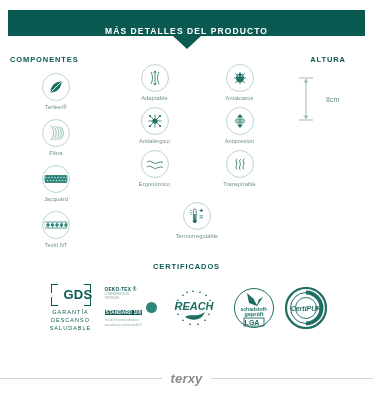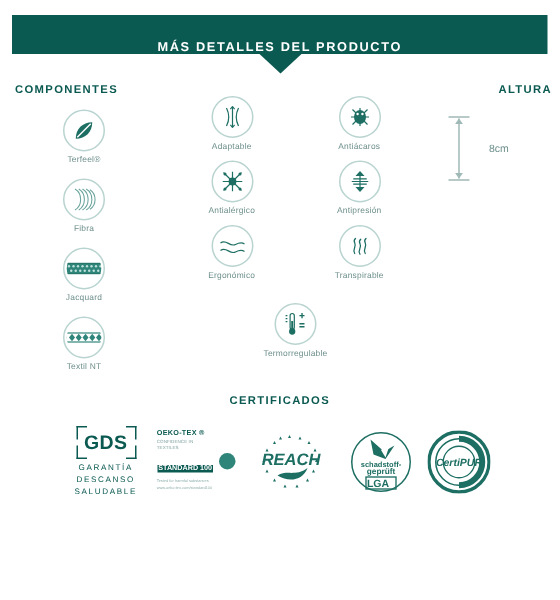--- a/index.html
+++ b/index.html
@@ -85,21 +85,21 @@
     left: 112px;
     top: 0;
     width: 170px;
     text-align: center;
   }
   .col-altura {
     position: absolute;
     left: 288px;
     top: 0;
     width: 80px;
-    text-align: right;
+    text-align: center;
   }
 
   .item {
     margin-top: 9px;
     display: flex;
     flex-direction: column;
     align-items: center;
   }
   .circle {
     width: 28px;
@@ -171,20 +171,21 @@
   }
   .cert { position: relative; }
 
   
   .gds { width: 48px; text-align: center; }
   .gds-mark {
     position: relative;
     width: 44px;
     height: 24px;
     margin: 0 auto;
+    text-align: right;
   }
   .gds-text {
     position: absolute;
     left: 0; right: 0; top: 2px;
     font-size: 13px;
     font-weight: bold;
     letter-spacing: 0.3px;
     color: #0b5a52;
     line-height: 20px;
   }
@@ -590,14 +591,19 @@
           <circle cx="21" cy="21" r="15.5" fill="none" stroke="#1d6e63" stroke-width="1"></circle>
           <path d="M21 5.5 A15.5 15.5 0 0 1 21 36.5" fill="none" stroke="#1d6e63" stroke-width="4"></path>
           <circle cx="21" cy="21" r="10.5" fill="#ffffff" stroke="#1d6e63" stroke-width="0.9"></circle>
           <text x="21" y="23.5" font-family="Liberation Sans, sans-serif" font-size="7" font-weight="bold" font-style="italic" fill="#1d6e63" text-anchor="middle">CertiPUR</text>
         </svg>
       </div>
 
     </div>
   </div>
 
+  <div class="footer">
+    <div class="footer-line"></div>
+    <div class="footer-brand">terxy</div>
+    <div class="footer-line"></div>
+  </div>
 
 </div>
 
 </body></html>

